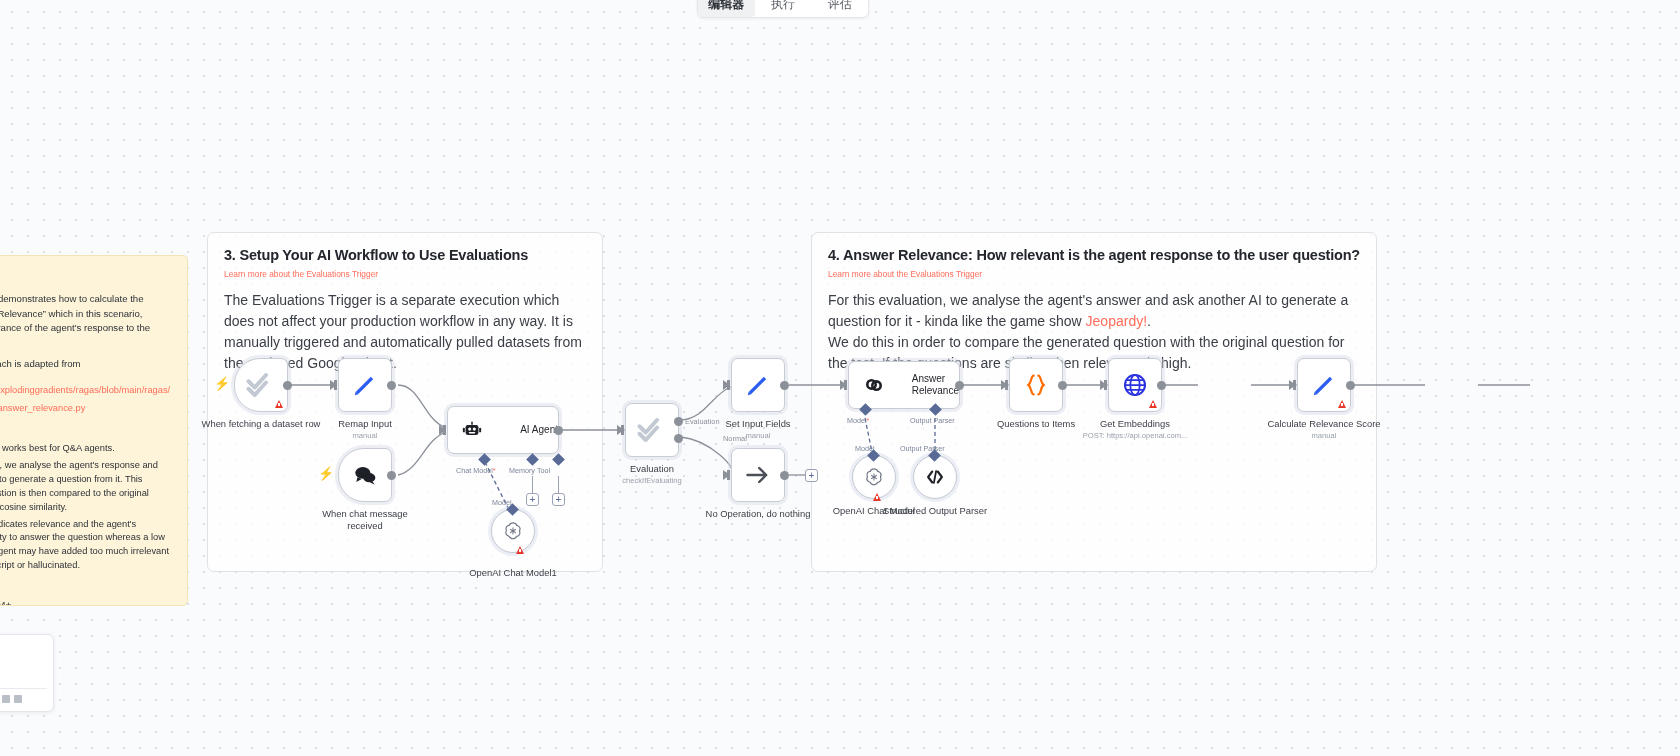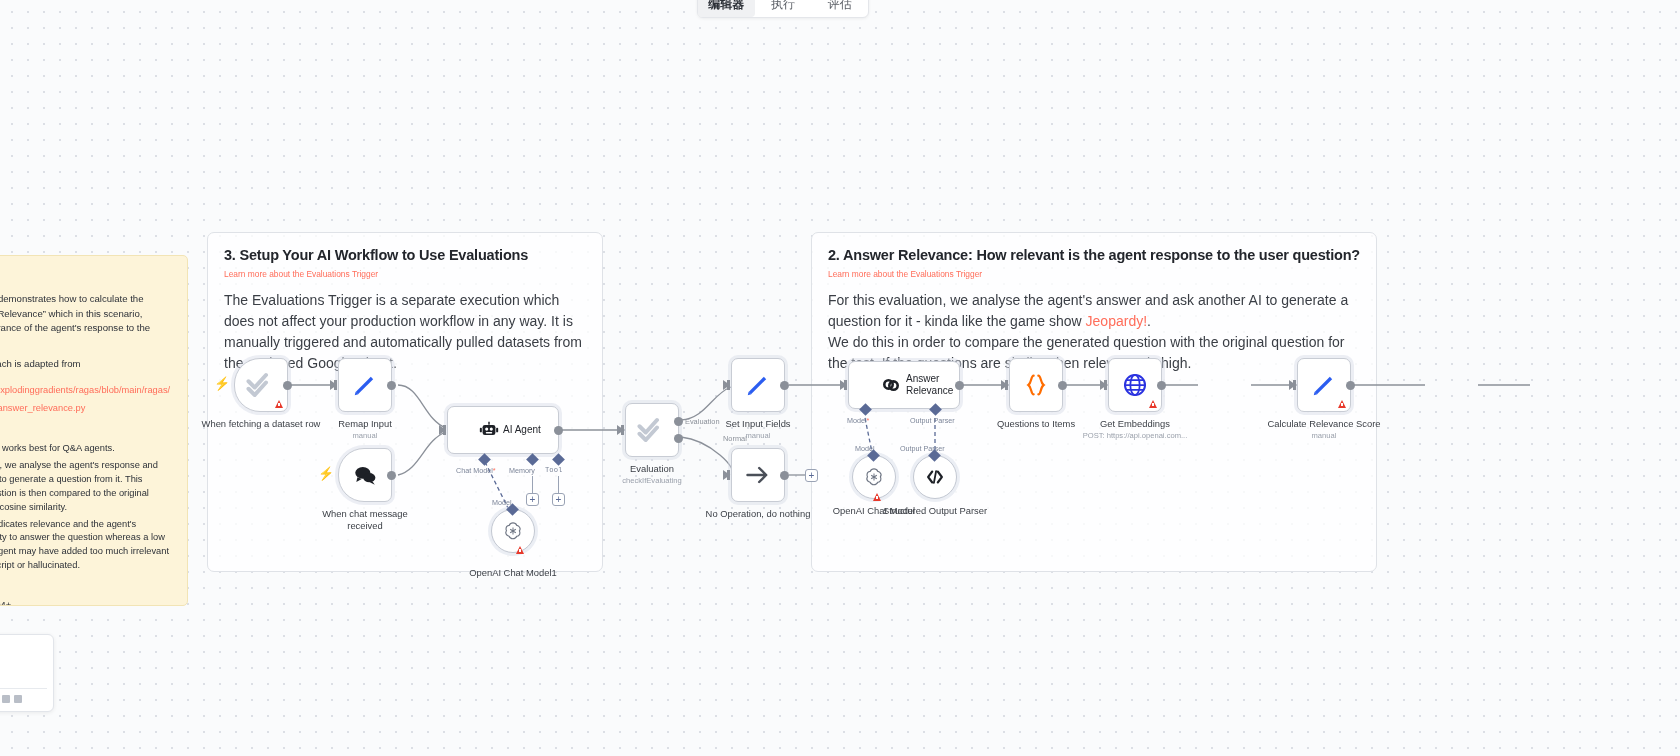--- a/index.html
+++ b/index.html
@@ -158,23 +158,23 @@
     justify-content: center;
     box-shadow: 0 0 0 3px rgba(215,220,230,.45);
   }
   .node.sq .box { width: 54px; height: 54px; }
   .node.trig .box {
     width: 54px; height: 54px;
     border-radius: 26px 7px 7px 26px;
   }
   .node.wide .box {
     width: 112px; height: 48px;
-    justify-content: flex-start;
-    padding-left: 30px;
-    gap: 3px;
+    justify-content: space-between;
+    padding-left: 13px;
+    gap: 17px;
   }
   .node .lbl {
     margin-top: 6px;
     text-align: center;
     font-size: 9.4px;
     color: #3a3e45;
     line-height: 1.24;
     width: 120px;
     margin-left: -33px;
   }
@@ -376,21 +376,21 @@
   <div class="frame" style="left:207px; top:232px; width:396px; height:340px;">
     <div class="frame-head">
       <div class="frame-title">3. Setup Your AI Workflow to Use Evaluations</div>
       <a class="frame-link" href="#">Learn more about the Evaluations Trigger</a>
       <div class="frame-body">The Evaluations Trigger is a separate execution which does not affect your production workflow in any way. It is manually triggered and automatically pulled datasets from the assigned Google Sheet.</div>
     </div>
   </div>
 
   <div class="frame" style="left:811px; top:232px; width:566px; height:340px;">
     <div class="frame-head">
-      <div class="frame-title">2. Answer Relevance: How relevant is the agent response to the user question?</div>
+      <div class="frame-title">4. Answer Relevance: How relevant is the agent response to the user question?</div>
       <a class="frame-link" href="#">Learn more about the Evaluations Trigger</a>
       <div class="frame-body">
         <span>For this evaluation, we analyse the agent's answer and ask another AI to generate a question for it - kinda like the game show </span><span class="hl">Jeopardy!</span><span>.</span><br>
         <span>We do this in order to compare the generated question with the original question for the test. If the questions are similar, then relevancy is high.</span>
       </div>
     </div>
   </div>
 
   <svg class="wires">
 
@@ -485,21 +485,21 @@
       <span class="dot-out"></span>
     </div>
 
     <span class="diamond" style="left:33px; top:49px;"></span>
     <span class="conn-label" style="left:9px; top:60px;">Chat Model<span class="req">*</span></span>
     <span class="diamond" style="left:81px; top:49px;"></span>
     <span class="conn-label" style="left:62px; top:60px;">Memory</span>
     <span class="stem" style="left:85px; top:70px; height:17px;"></span>
     <span class="plusbox" style="left:79px; top:87px;">+</span>
     <span class="diamond" style="left:107px; top:49px;"></span>
-    <span class="conn-label" style="left:98px; top:60px;font-family:Liberation Mono, monospace;">Tool</span>
+    <span class="conn-label" style="left:90px; top:60px;">Tool</span>
     <span class="stem" style="left:111px; top:70px; height:17px;"></span>
     <span class="plusbox" style="left:105px; top:87px;">+</span>
   </div>
 
   <div class="node circ" style="left:491px; top:509px;">
     <span class="conn-label" style="left:1px; top:-11px;">Model</span>
     <span class="diamond" style="left:17px; top:-4px;"></span>
     <div class="box">
       <svg width="22" height="22" viewBox="0 0 24 24">
         <path d="M12 3.2c-1.9 0-3.5 1.1-4.2 2.7-1.9.2-3.4 1.8-3.4 3.8 0 .7.2 1.4.5 2-1 1.5-.8 3.6.6 4.9.6.6 1.4 1 2.2 1.1.7 1.6 2.3 2.7 4.2 2.7s3.5-1.1 4.2-2.7c1.9-.2 3.4-1.8 3.4-3.8 0-.7-.2-1.4-.5-2 1-1.5.8-3.6-.6-4.9-.6-.6-1.4-1-2.2-1.1C15.5 4.3 13.9 3.2 12 3.2z" fill="none" stroke="#6f7684" stroke-width="1.25"></path>

